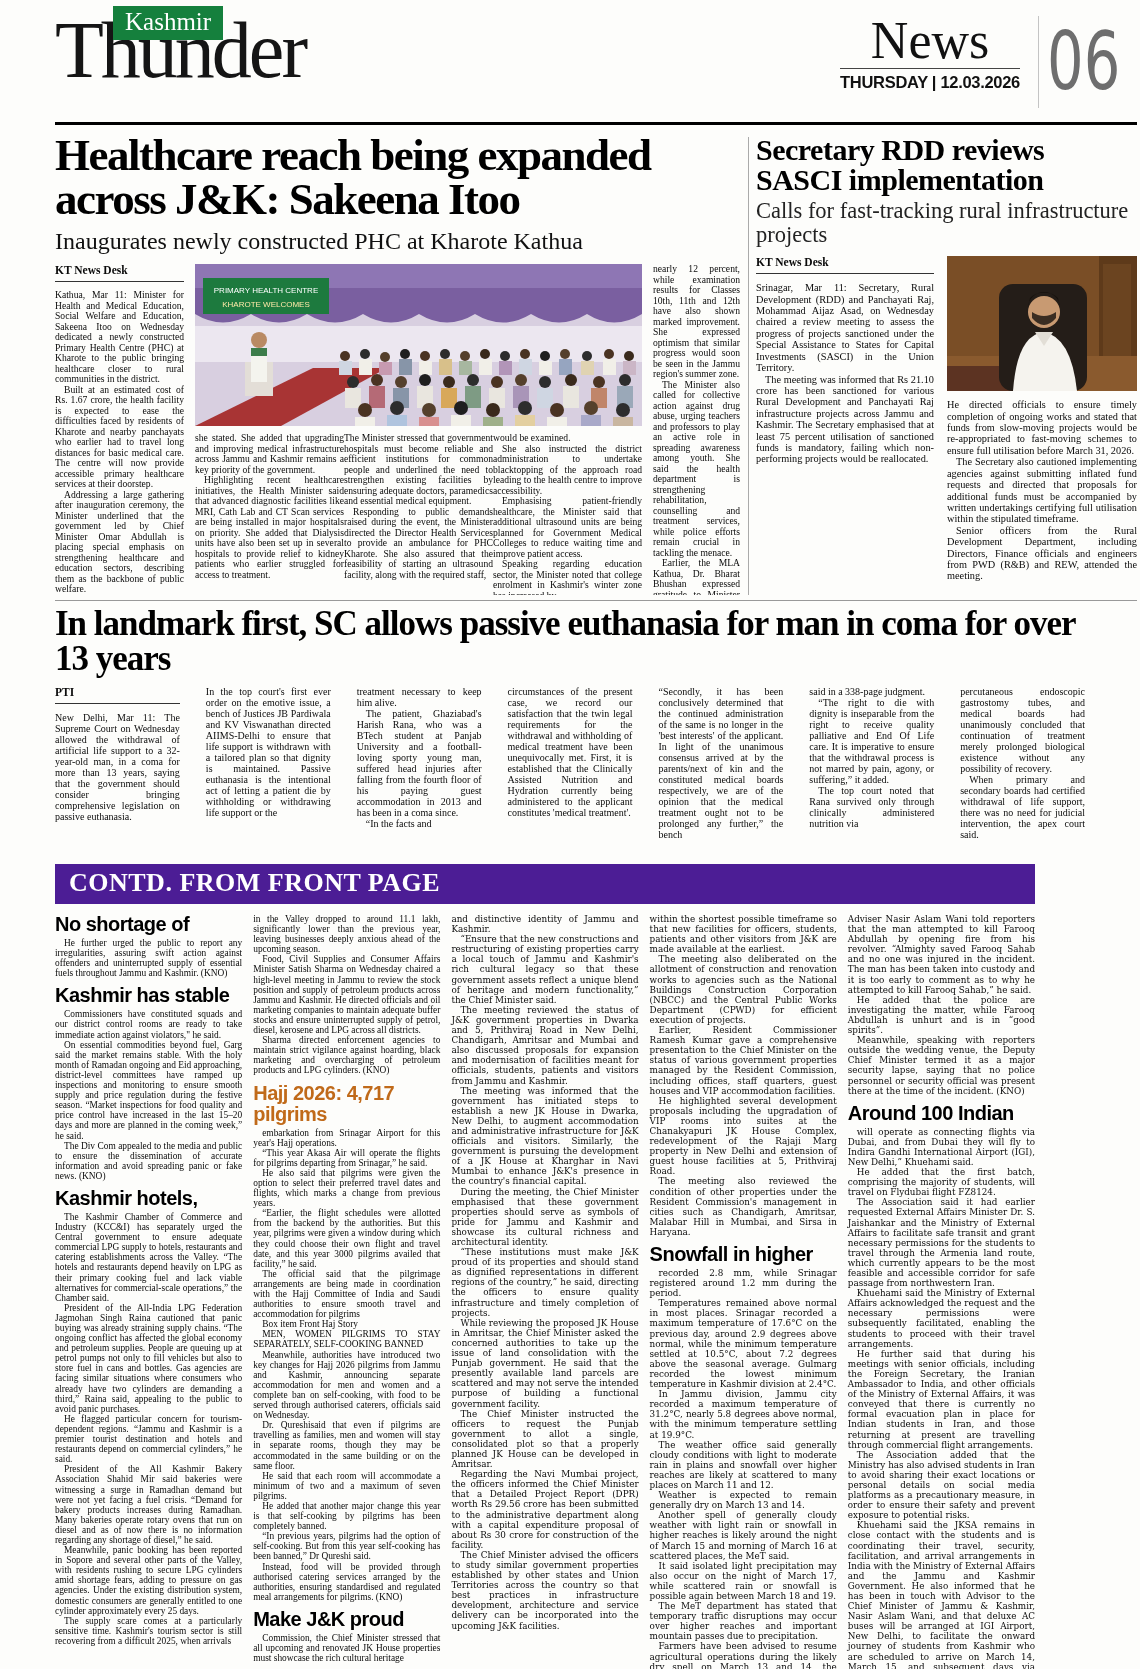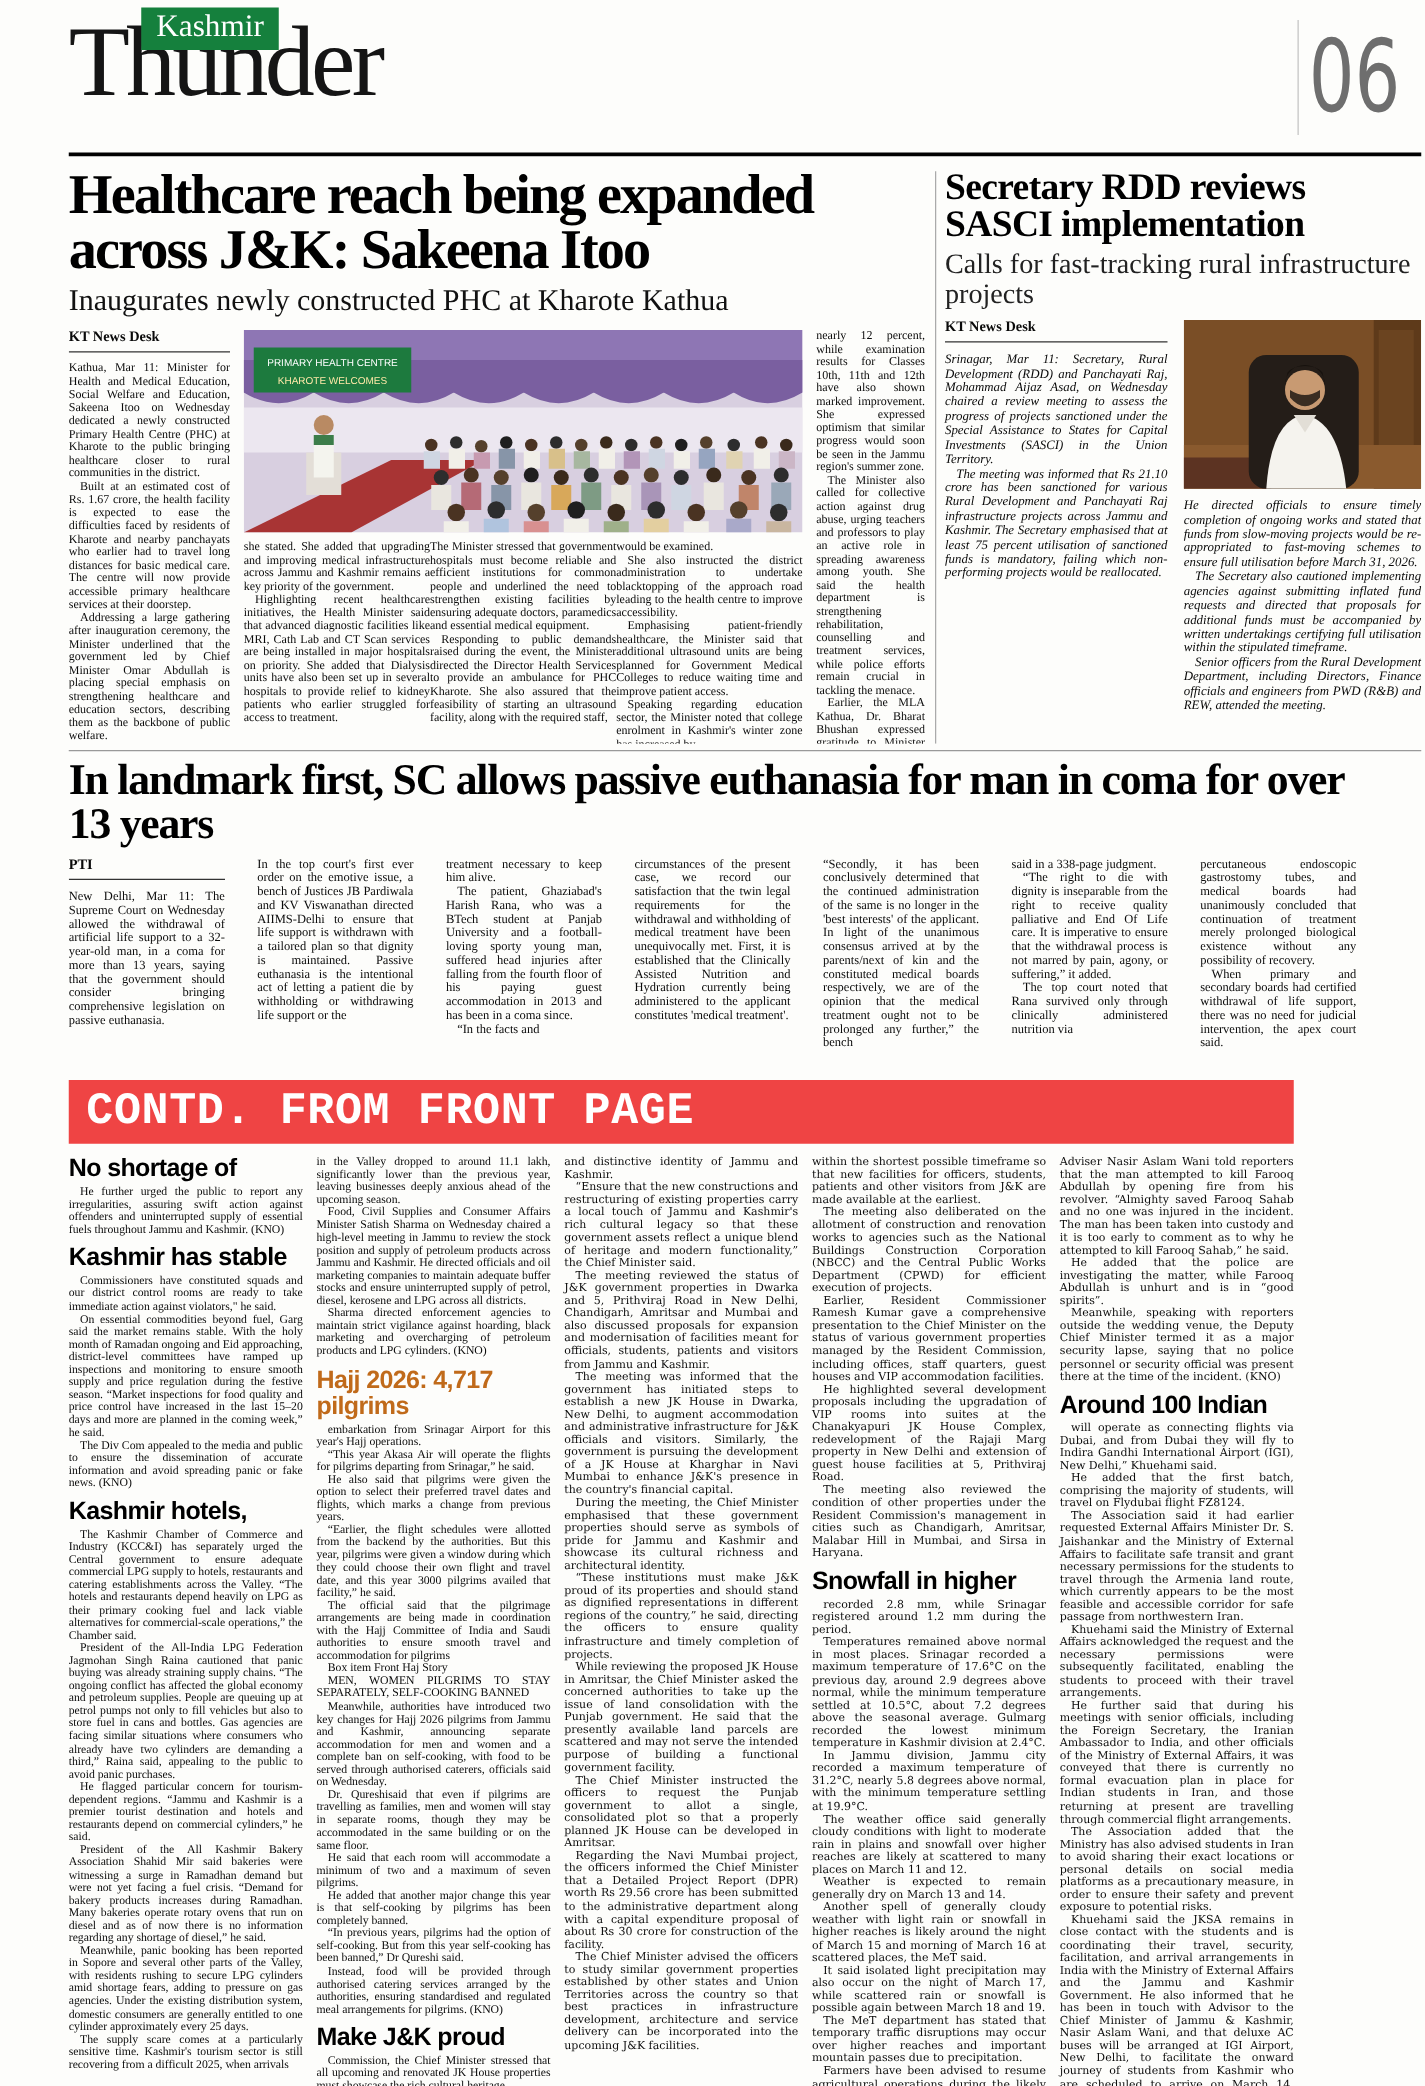--- a/index.html
+++ b/index.html
@@ -40,48 +40,53 @@
   .lead-photo{margin-bottom:7px;}
   .lead-photo svg{display:block;}
   .lead-mid-cols{display:flex;}
   .lead-mid-cols > div{flex:1;min-width:0;}
   .lw5{flex:1;min-width:0;}
   .col-divider{width:1px;background:#aaa;margin:4px 7px 0 8px;}
   .rdd{flex:1;min-width:0;}
   .rdd h2{font-size:30px;font-weight:700;line-height:1.0;letter-spacing:-0.5px;margin:2px 0 0;color:#000;}
   .rdd-subhead{font-size:22.5px;line-height:1.05;margin:4px 0 10px;color:#222;}
   .rdd-body{display:flex;gap:13px;}
-  .rdd-body .p{font-size:10.3px;line-height:11.4px;font-style:italic;}
+  .rdd-body .p{font-size:10.3px;line-height:11.4px;}
   .rc1{width:178px;flex:none;}
   .rc2{flex:1;min-width:0;}
   .rdd-photo{margin-bottom:8px;}
   .rdd-photo svg{display:block;}
   
   .thin-rule{border-top:1px solid #999;margin:5px 3px 5px 55px;}
   .sc-article{margin-left:55px;width:1030px;}
   .sc-head{font-size:35px;font-weight:700;letter-spacing:-1px;line-height:1;margin:2px 0 0;color:#000;}
   .sc-body{display:flex;gap:26px;height:168px;overflow:hidden;margin-top:10px;}
   .scol{flex:1;min-width:0;}
   .sc-body .p{font-size:10px;line-height:11px;}
   
-  .contd-banner{margin:10px 0 0 55px;width:966px;background:#ef4444;color:#fff;
-      font-family:Liberation Mono, monospace;font-weight:700;font-size:36px;letter-spacing:0.5px;
+  .contd-banner{margin:10px 0 0 55px;width:966px;background:#4c1d95;color:#fff;
+      font-family:Liberation Serif, serif;font-weight:700;font-size:26px;letter-spacing:0.5px;
       padding:4px 0 6px 14px;}
   .bottom{margin:10px 0 0 55px;width:980px;display:flex;gap:11px;height:770px;overflow:hidden;}
   .bcol{flex:1;min-width:0;}
   .serifA .p{font-family:"Liberation Serif",serif;font-size:9.4px;line-height:10.1px;}
   .serifB .p{font-family:"DejaVu Serif",serif;font-size:8.8px;line-height:10.1px;}
 </style>
 </head>
 <body>
 
 <header>
   <div class="thunder">Thunder</div>
   <div class="kashmir-badge">Kashmir</div>
   <div class="mast-right">
+    <div class="section-block">
+      <div class="section-name">News</div>
+      <div class="section-rule"></div>
+      <div class="date-line">THURSDAY | 12.03.2026</div>
+    </div>
     <div class="vrule"></div>
     <div class="page-num">06</div>
   </div>
 </header>
 <div class="header-rule"></div>
 
 <section class="top-row">
   <article class="lead">
     <h1>Healthcare reach being expanded across J&amp;K: Sakeena Itoo</h1>
     <div class="lead-subhead">Inaugurates newly constructed PHC at Kharote Kathua</div>

